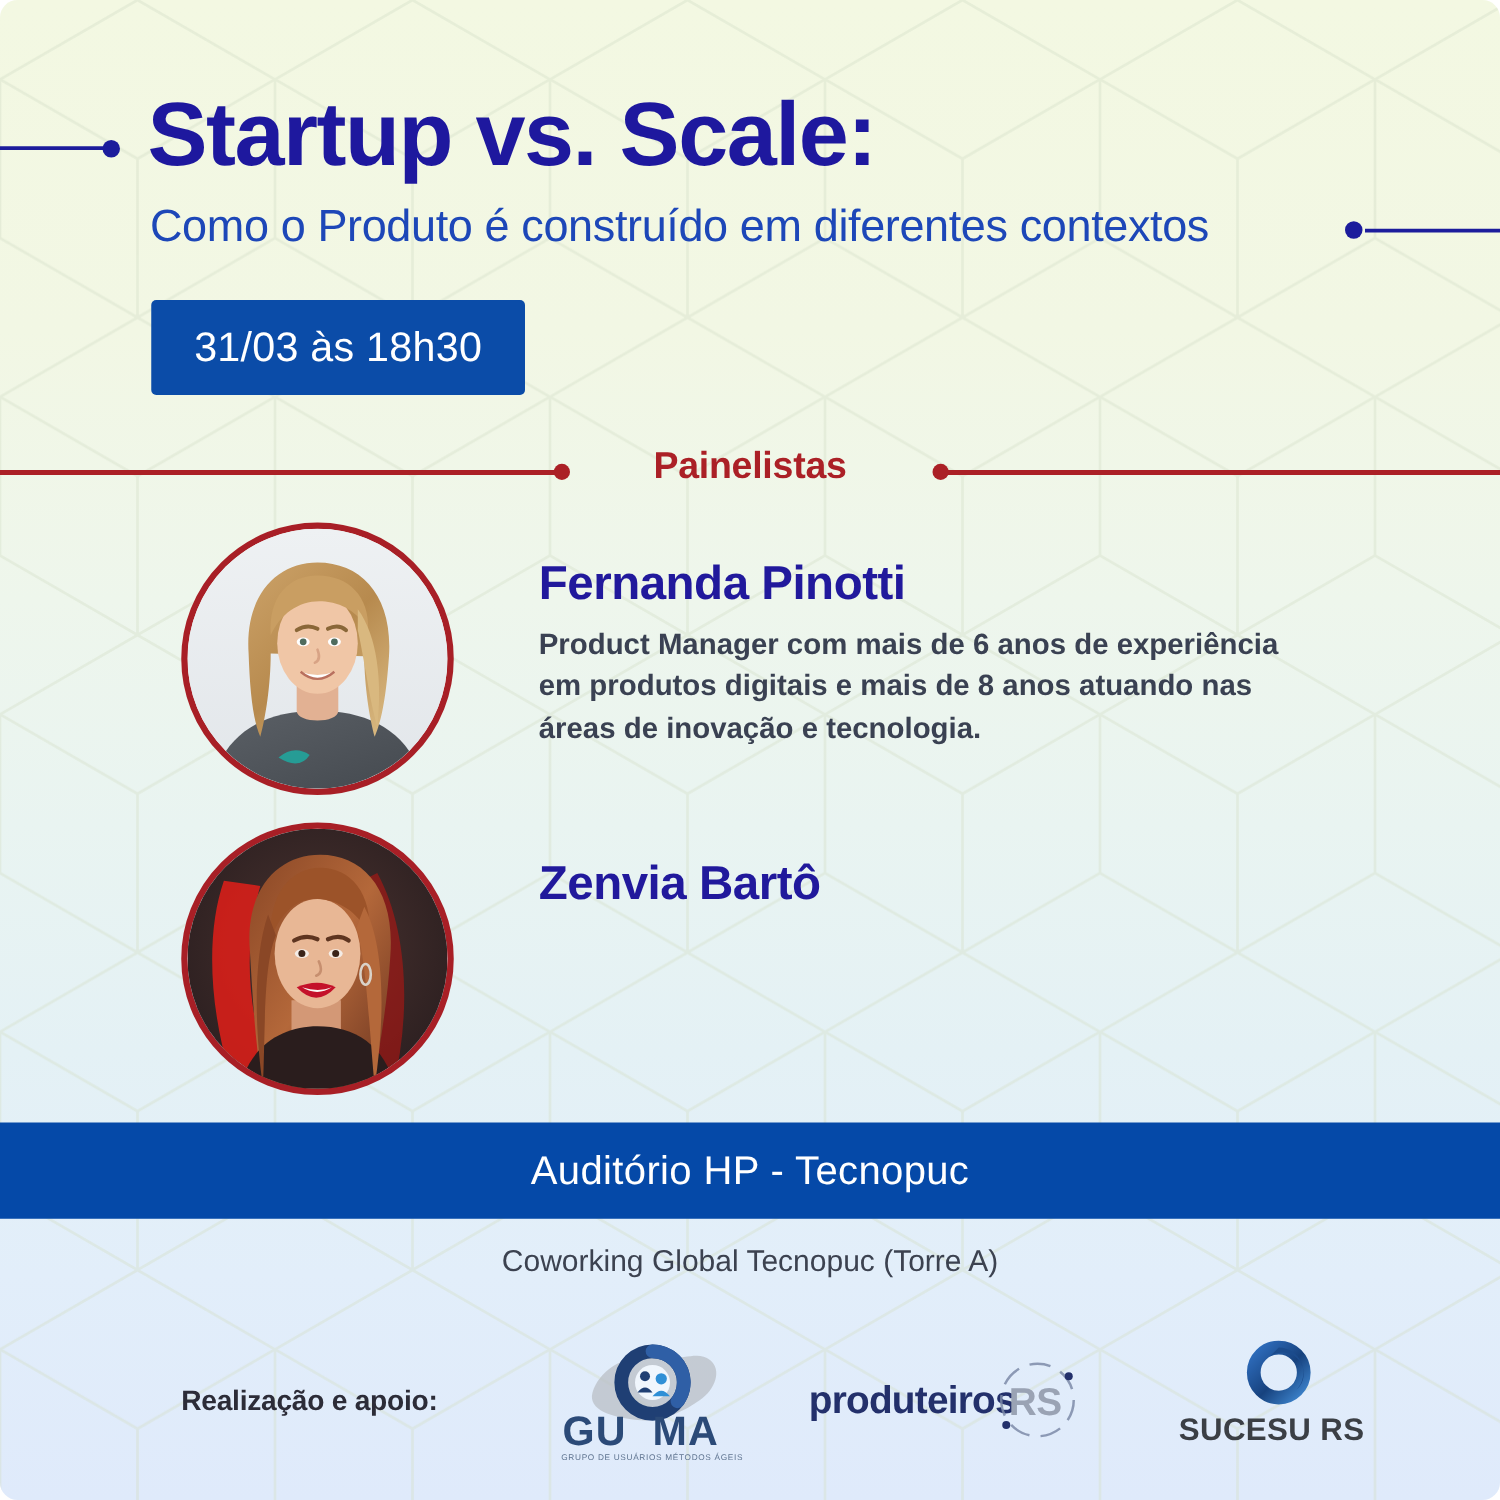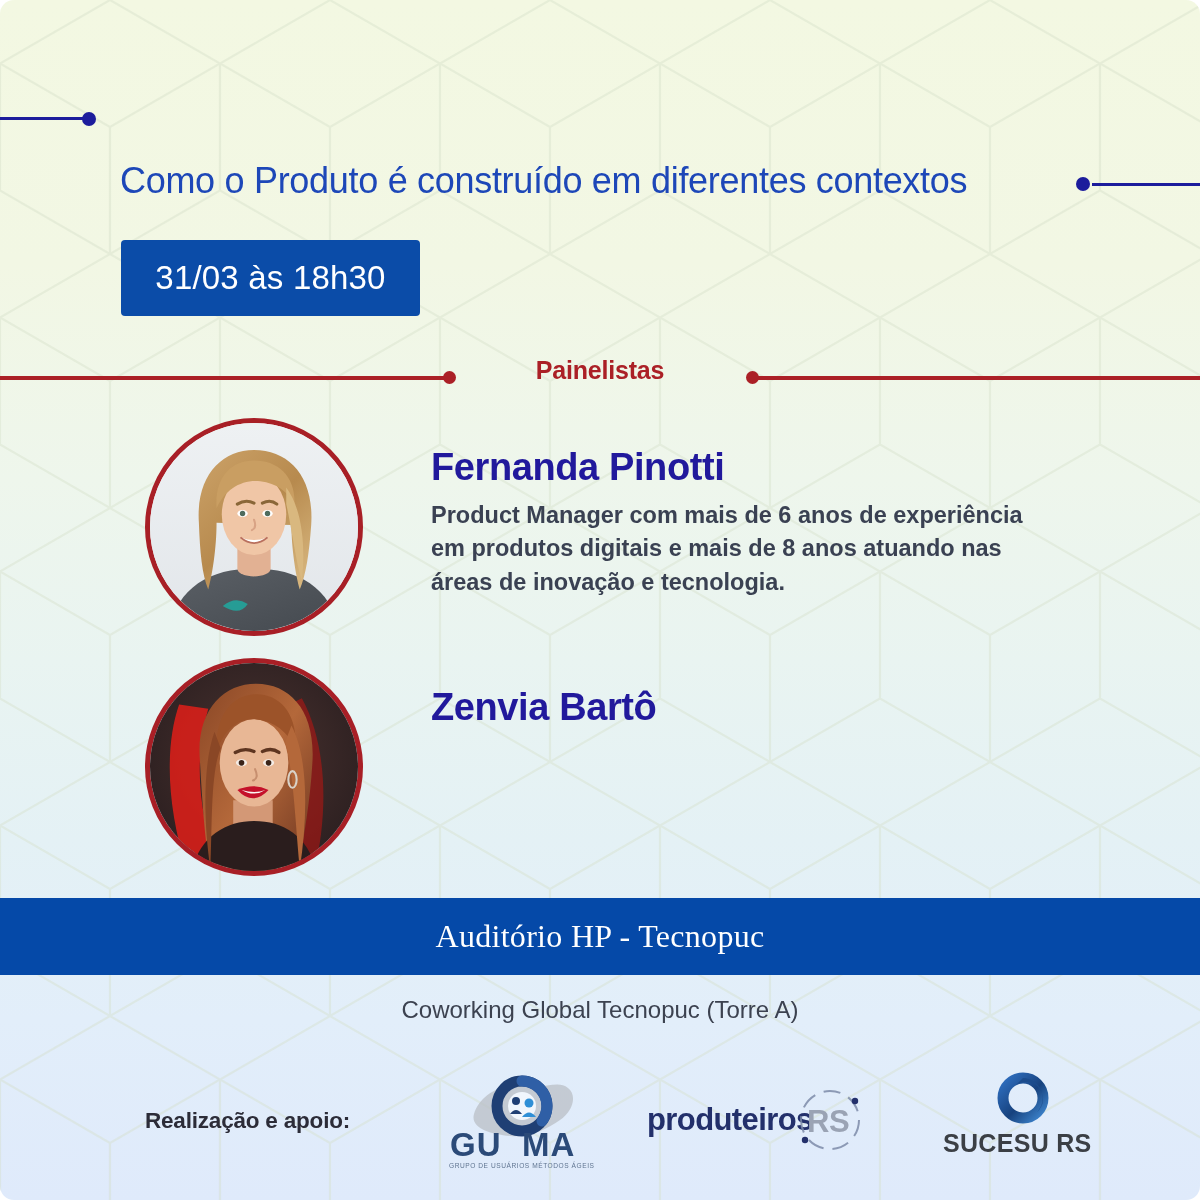--- a/index.html
+++ b/index.html
@@ -112,21 +112,21 @@
     top: 371px;
   }
   #div-dot-left  { left: 443px; }
   #div-dot-right { left: 746px; }
   #painelistas-label {
     position: absolute;
     left: 0;
     right: 0;
     top: 356px;
     text-align: center;
-    font-size: 25px;
+    font-size: 30px;
     font-weight: 700;
     color: #ab2026;
     letter-spacing: -0.2px;
   }
 
   
   .speaker {
     position: absolute;
     left: 145px;
     width: 1010px;
@@ -174,21 +174,20 @@
   #venue-bar {
     position: absolute;
     left: 0;
     top: 898px;
     width: 1200px;
     height: 77px;
     background: #0549a8;
     display: flex;
     align-items: center;
     justify-content: center;
-    font-family: Liberation Serif, serif;
   }
   #venue-bar-text {
     color: #ffffff;
     font-size: 32px;
     font-weight: 400;
     letter-spacing: 0.3px;
   }
   #venue-sub {
     position: absolute;
     left: 0;
@@ -239,20 +238,21 @@
       </pattern>
     </defs>
     <rect x="-60" y="-40" width="1320" height="1300" fill="url(#cubes)"></rect>
   </svg>
 
   <div class="deco-line" id="deco-left-line"></div>
   <div class="deco-dot" id="deco-left-dot"></div>
   <div class="deco-line" id="deco-right-line"></div>
   <div class="deco-dot" id="deco-right-dot"></div>
 
+  <div id="title">Startup vs. Scale:</div>
   <div id="subtitle">Como o Produto é construído em diferentes contextos</div>
 
   <div id="date-badge">
     <span id="date-badge-text">31/03 às 18h30</span>
   </div>
 
   <div class="div-line" id="div-line-left"></div>
   <div class="div-dot" id="div-dot-left"></div>
   <div class="div-line" id="div-line-right"></div>
   <div class="div-dot" id="div-dot-right"></div>

